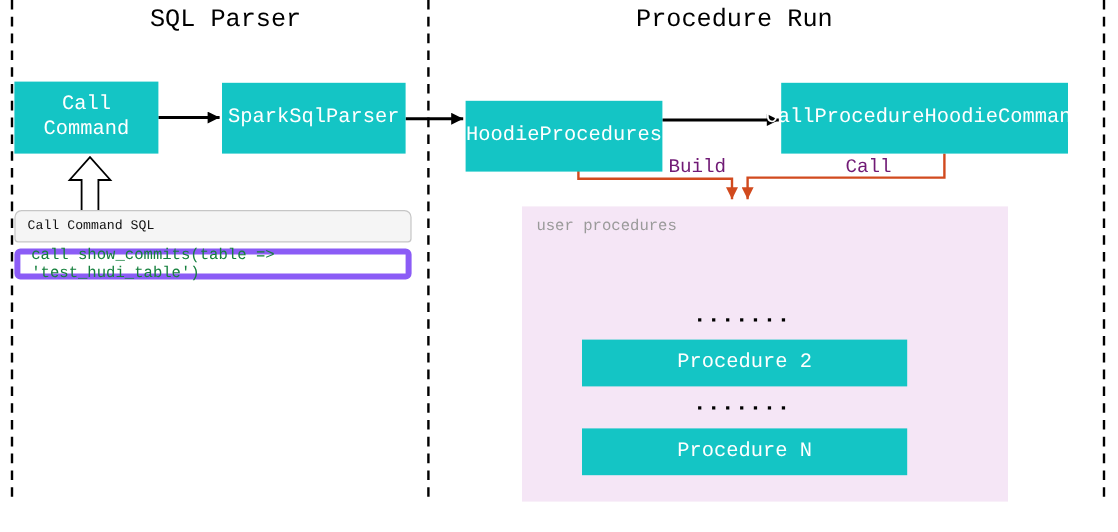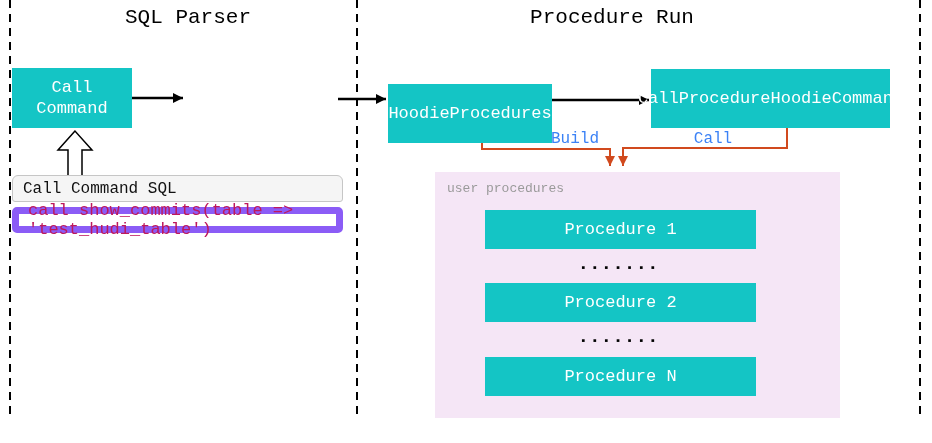--- a/index.html
+++ b/index.html
@@ -8,32 +8,32 @@
     font-family:Liberation Mono, monospace;color:#000;
   }
   .abs{position:absolute;}
   .section-title{
     font-size:21px;line-height:24px;font-weight:500;text-align:center;color:#000;
   }
   .node{
     background:#14C5C5;color:#fff;display:flex;align-items:center;justify-content:center;
     text-align:center;font-size:17px;line-height:1.25;
   }
-  .edge-label{font-size:16px;text-align:center;color:#3b82f6;}
+  .edge-label{font-size:16px;text-align:right;color:#701a75;}
   .svg-overlay{position:absolute;left:0;top:0;width:932px;height:443px;pointer-events:none;}
   
   .sql-header{
     left:12px;top:175px;width:331px;height:27px;background:#F5F5F5;
     border:1px solid #C6C6C6;border-radius:6px 6px 3px 3px;box-sizing:border-box;
-    display:flex;align-items:center;padding-left:10px;font-size:16px;color:#111;
+    display:flex;align-items:center;padding-left:10px;font-size:11px;color:#111;
   }
   .sql-row{
-    width:331px;height:26px;background:#fff;border:7px solid #8b5cf6;border-radius:5px;
+    width:331px;height:26px;background:#fff;border:5px solid #8b5cf6;border-radius:5px;
     box-sizing:border-box;display:flex;align-items:center;padding-left:9px;
-    font-size:17px;color:#be185d;left:12px;
+    font-size:13px;color:#15803d;left:12px;
   }
   
   .user-proc{
     left:435px;top:172px;width:363px;height:246px;background:#F5E6F6;padding-left:42px;
   }
   .user-proc-label{
     position:absolute;left:12px;top:9px;font-size:13px;color:#9A9A9A;
   }
   .proc-box{
     position:absolute;left:50px;width:271px;height:39px;background:#14C5C5;color:#fff;
@@ -72,43 +72,43 @@
     <path d="M482,128 L482,149 L610,149 L610,166" fill="none" stroke="#D14A1E" stroke-width="2" marker-end="url(#arrowOrange)"></path>
     <path d="M787,128 L787,148 L623,148 L623,166" fill="none" stroke="#D14A1E" stroke-width="2" marker-end="url(#arrowOrange)"></path>
   </svg>
 
   <div class="abs section-title" style="left:63px;top:6px;width:250px;">SQL Parser</div>
   <div class="abs section-title" style="left:487px;top:6px;width:250px;">Procedure Run</div>
 
   <div class="abs node" style="left:12px;top:68px;width:120px;height:60px;">
     <span style="width:84px;">Call Command</span>
   </div>
+  <div class="abs node" style="left:185px;top:69px;width:153px;height:59px;">
+    <span>SparkSqlParser</span>
+  </div>
   <div class="abs node" style="left:388px;top:84px;width:164px;height:59px;">
     <span>HoodieProcedures</span>
   </div>
   <div class="abs node" style="left:651px;top:69px;width:239px;height:59px;">
     <span>CallProcedureHoodieCommand</span>
   </div>
 
   <div class="abs edge-label" style="left:545px;top:130px;width:60px;">Build</div>
   <div class="abs edge-label" style="left:683px;top:130px;width:60px;">Call</div>
 
   <div class="abs sql-header">
     <span>Call Command SQL</span>
   </div>
   <div class="abs sql-row" style="top:207px;">
     <span>call show_commits(table =&gt; 'test_hudi_table')</span>
   </div>
 
   <div class="abs user-proc">
     <div class="user-proc-label">user procedures</div>
 
-    <div class="proc-box" style="top:38px;">
-      <span>Procedure 1</span>
-    </div>
     <div class="dots" style="top:90px;">▪▪▪▪▪▪▪</div>
     <div class="proc-box" style="top:111px;align-items:center;">
       <span>Procedure 2</span>
     </div>
     <div class="dots" style="top:163px;">▪▪▪▪▪▪▪</div>
     <div class="proc-box" style="top:185px;">
       <span>Procedure N</span>
     </div>
   </div>
 

